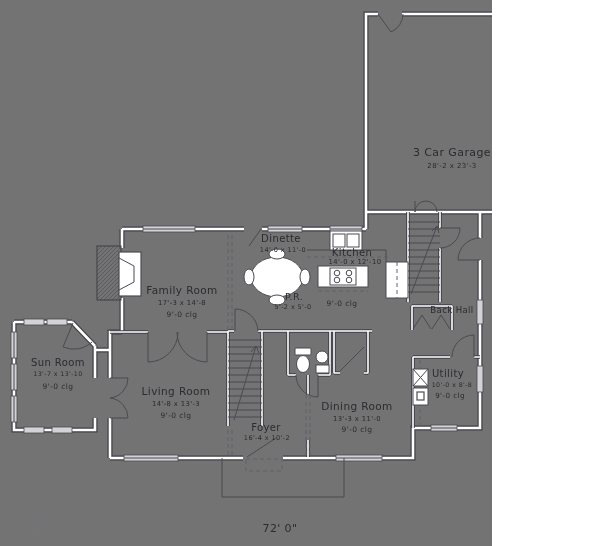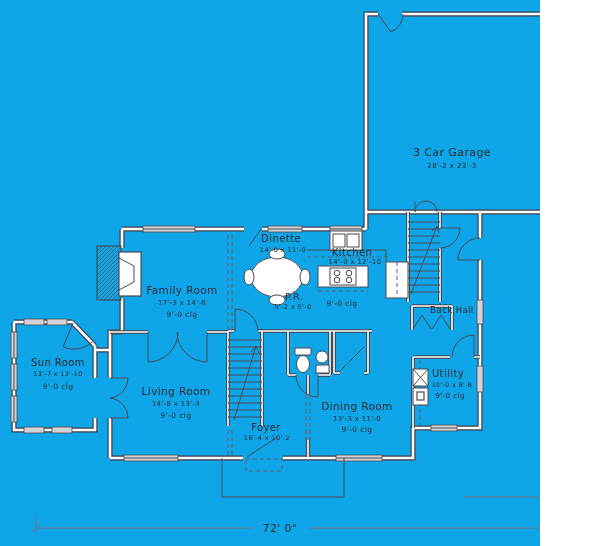--- a/index.html
+++ b/index.html
@@ -1,16 +1,16 @@
 <!DOCTYPE html>
 <html><head>
 <meta charset="utf-8">
 <style>
   html,body{margin:0;padding:0;background:#ffffff;}
-  .canvas{position:relative;width:540px;height:546px;background:#0ea5e9;overflow:hidden;
+  .canvas{position:relative;width:492px;height:546px;background:#737373;overflow:hidden;
           font-family:"DejaVu Sans", sans-serif;}
   svg text{font-family:"DejaVu Sans", sans-serif;fill:#2b2b31;letter-spacing:.4px;}
   .wall-outer{stroke:#3f3f47;stroke-width:5;fill:none;stroke-linecap:butt;}
   .wall-core{stroke:#ffffff;stroke-width:2.6;fill:none;stroke-linecap:butt;}
   .iwall-outer{stroke:#3f3f47;stroke-width:3.6;fill:none;}
   .iwall-core{stroke:#ffffff;stroke-width:1.6;fill:none;}
   .thin{stroke:#4a4a52;stroke-width:1;fill:none;}
   .thin2{stroke:#4a4a52;stroke-width:1.2;fill:#ffffff;}
   .dash{stroke:#63636b;stroke-width:1;fill:none;stroke-dasharray:4 3;}
   .dim{stroke:#75757d;stroke-width:1;fill:none;}

